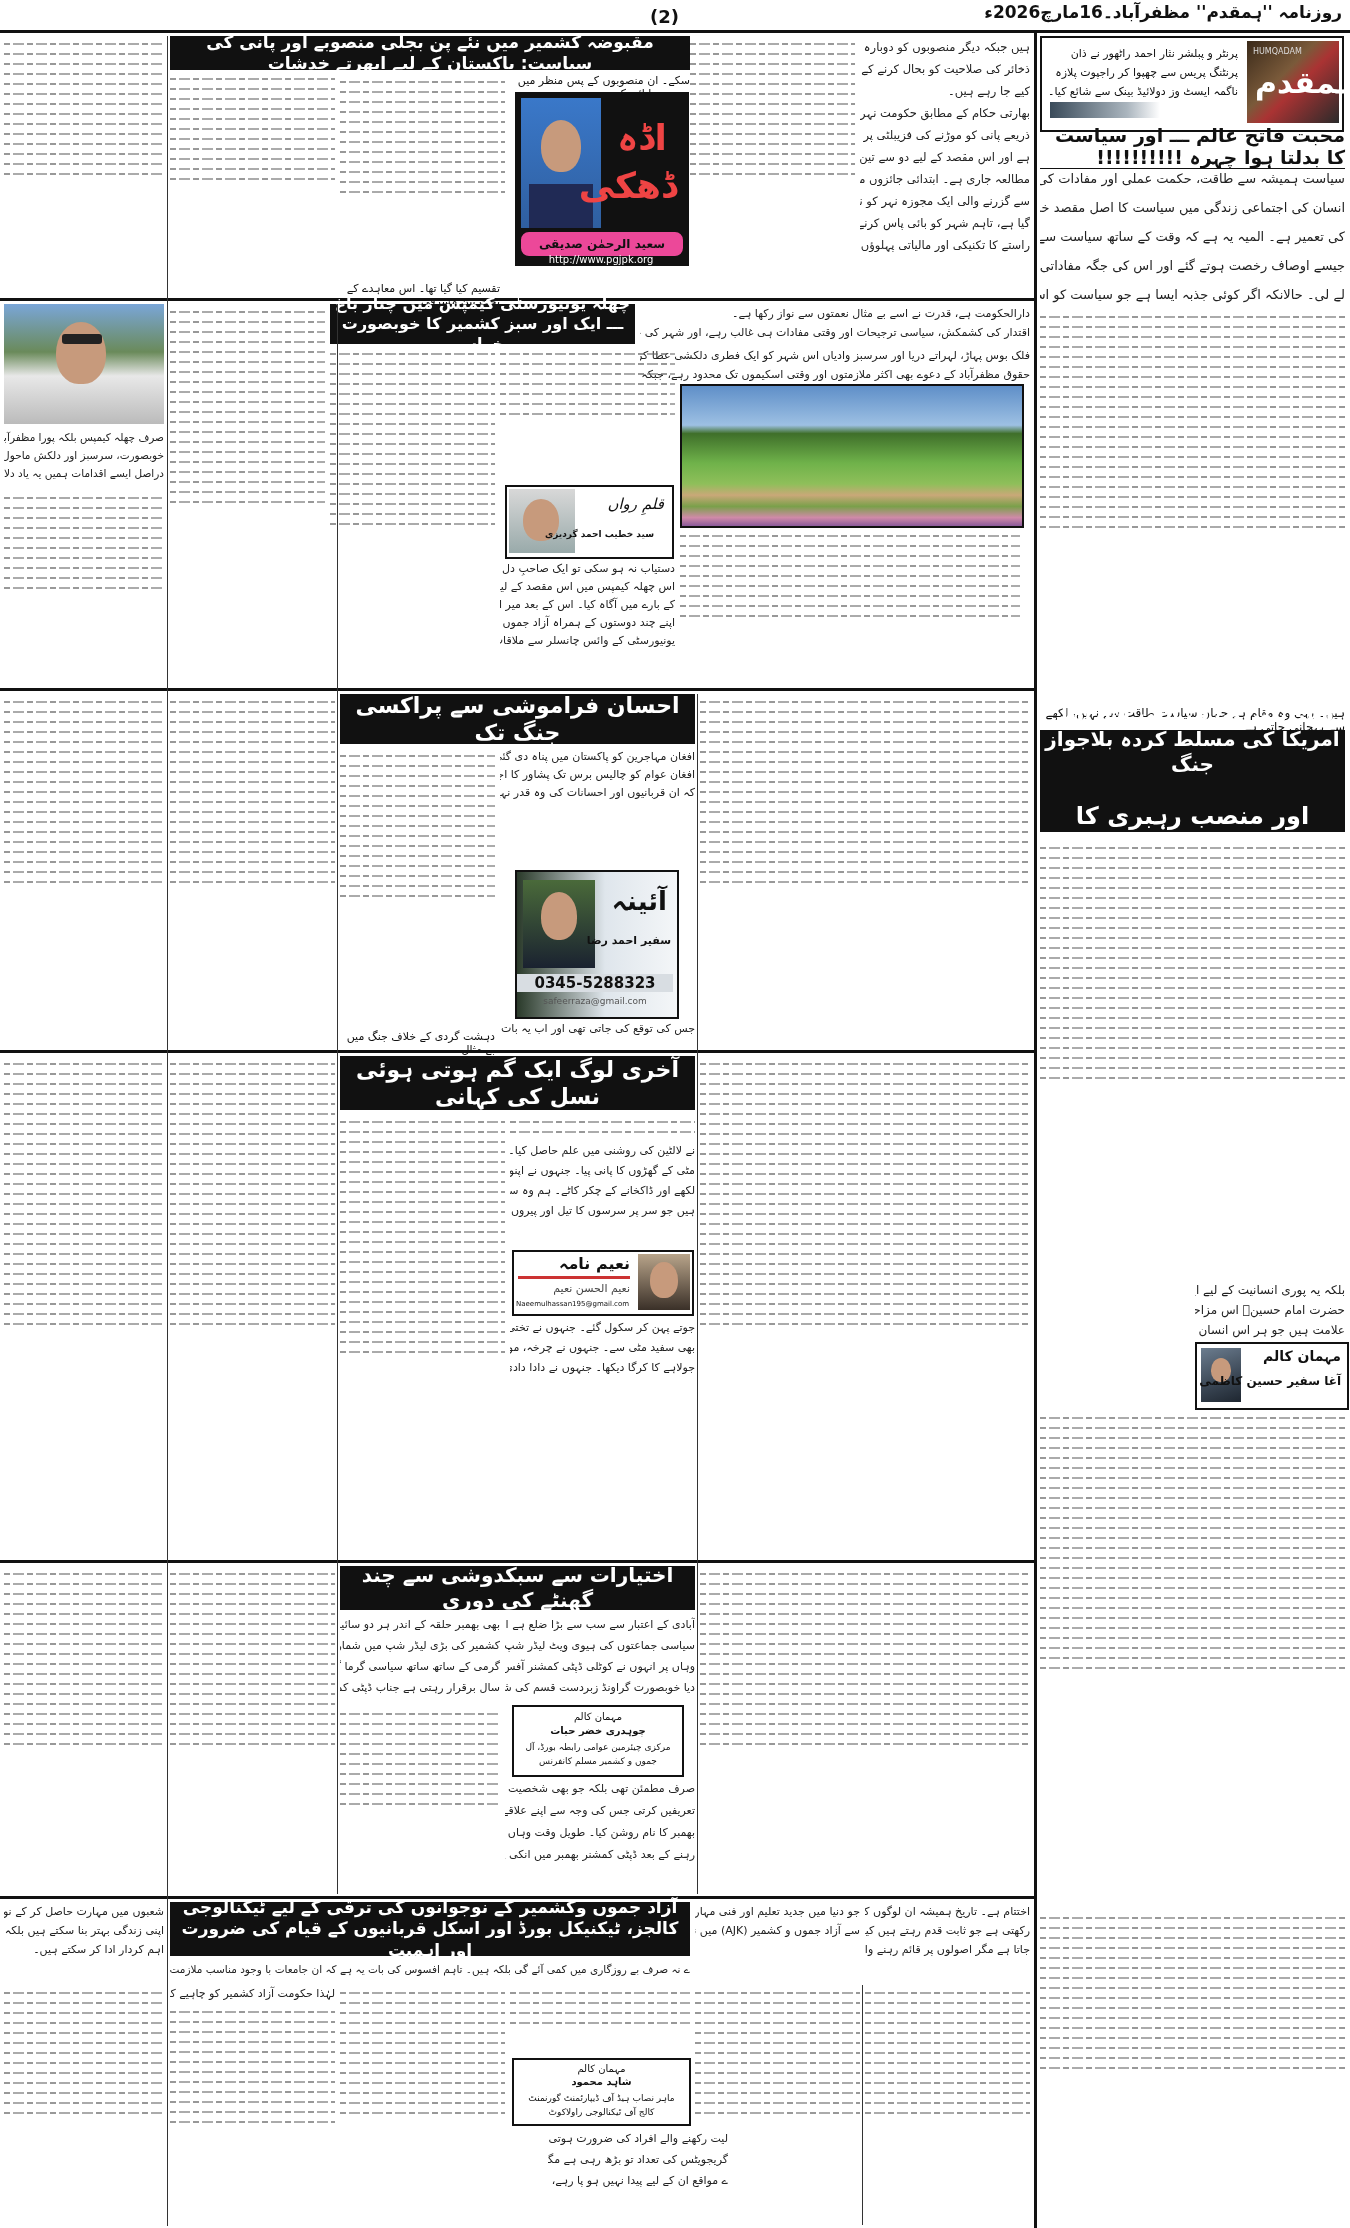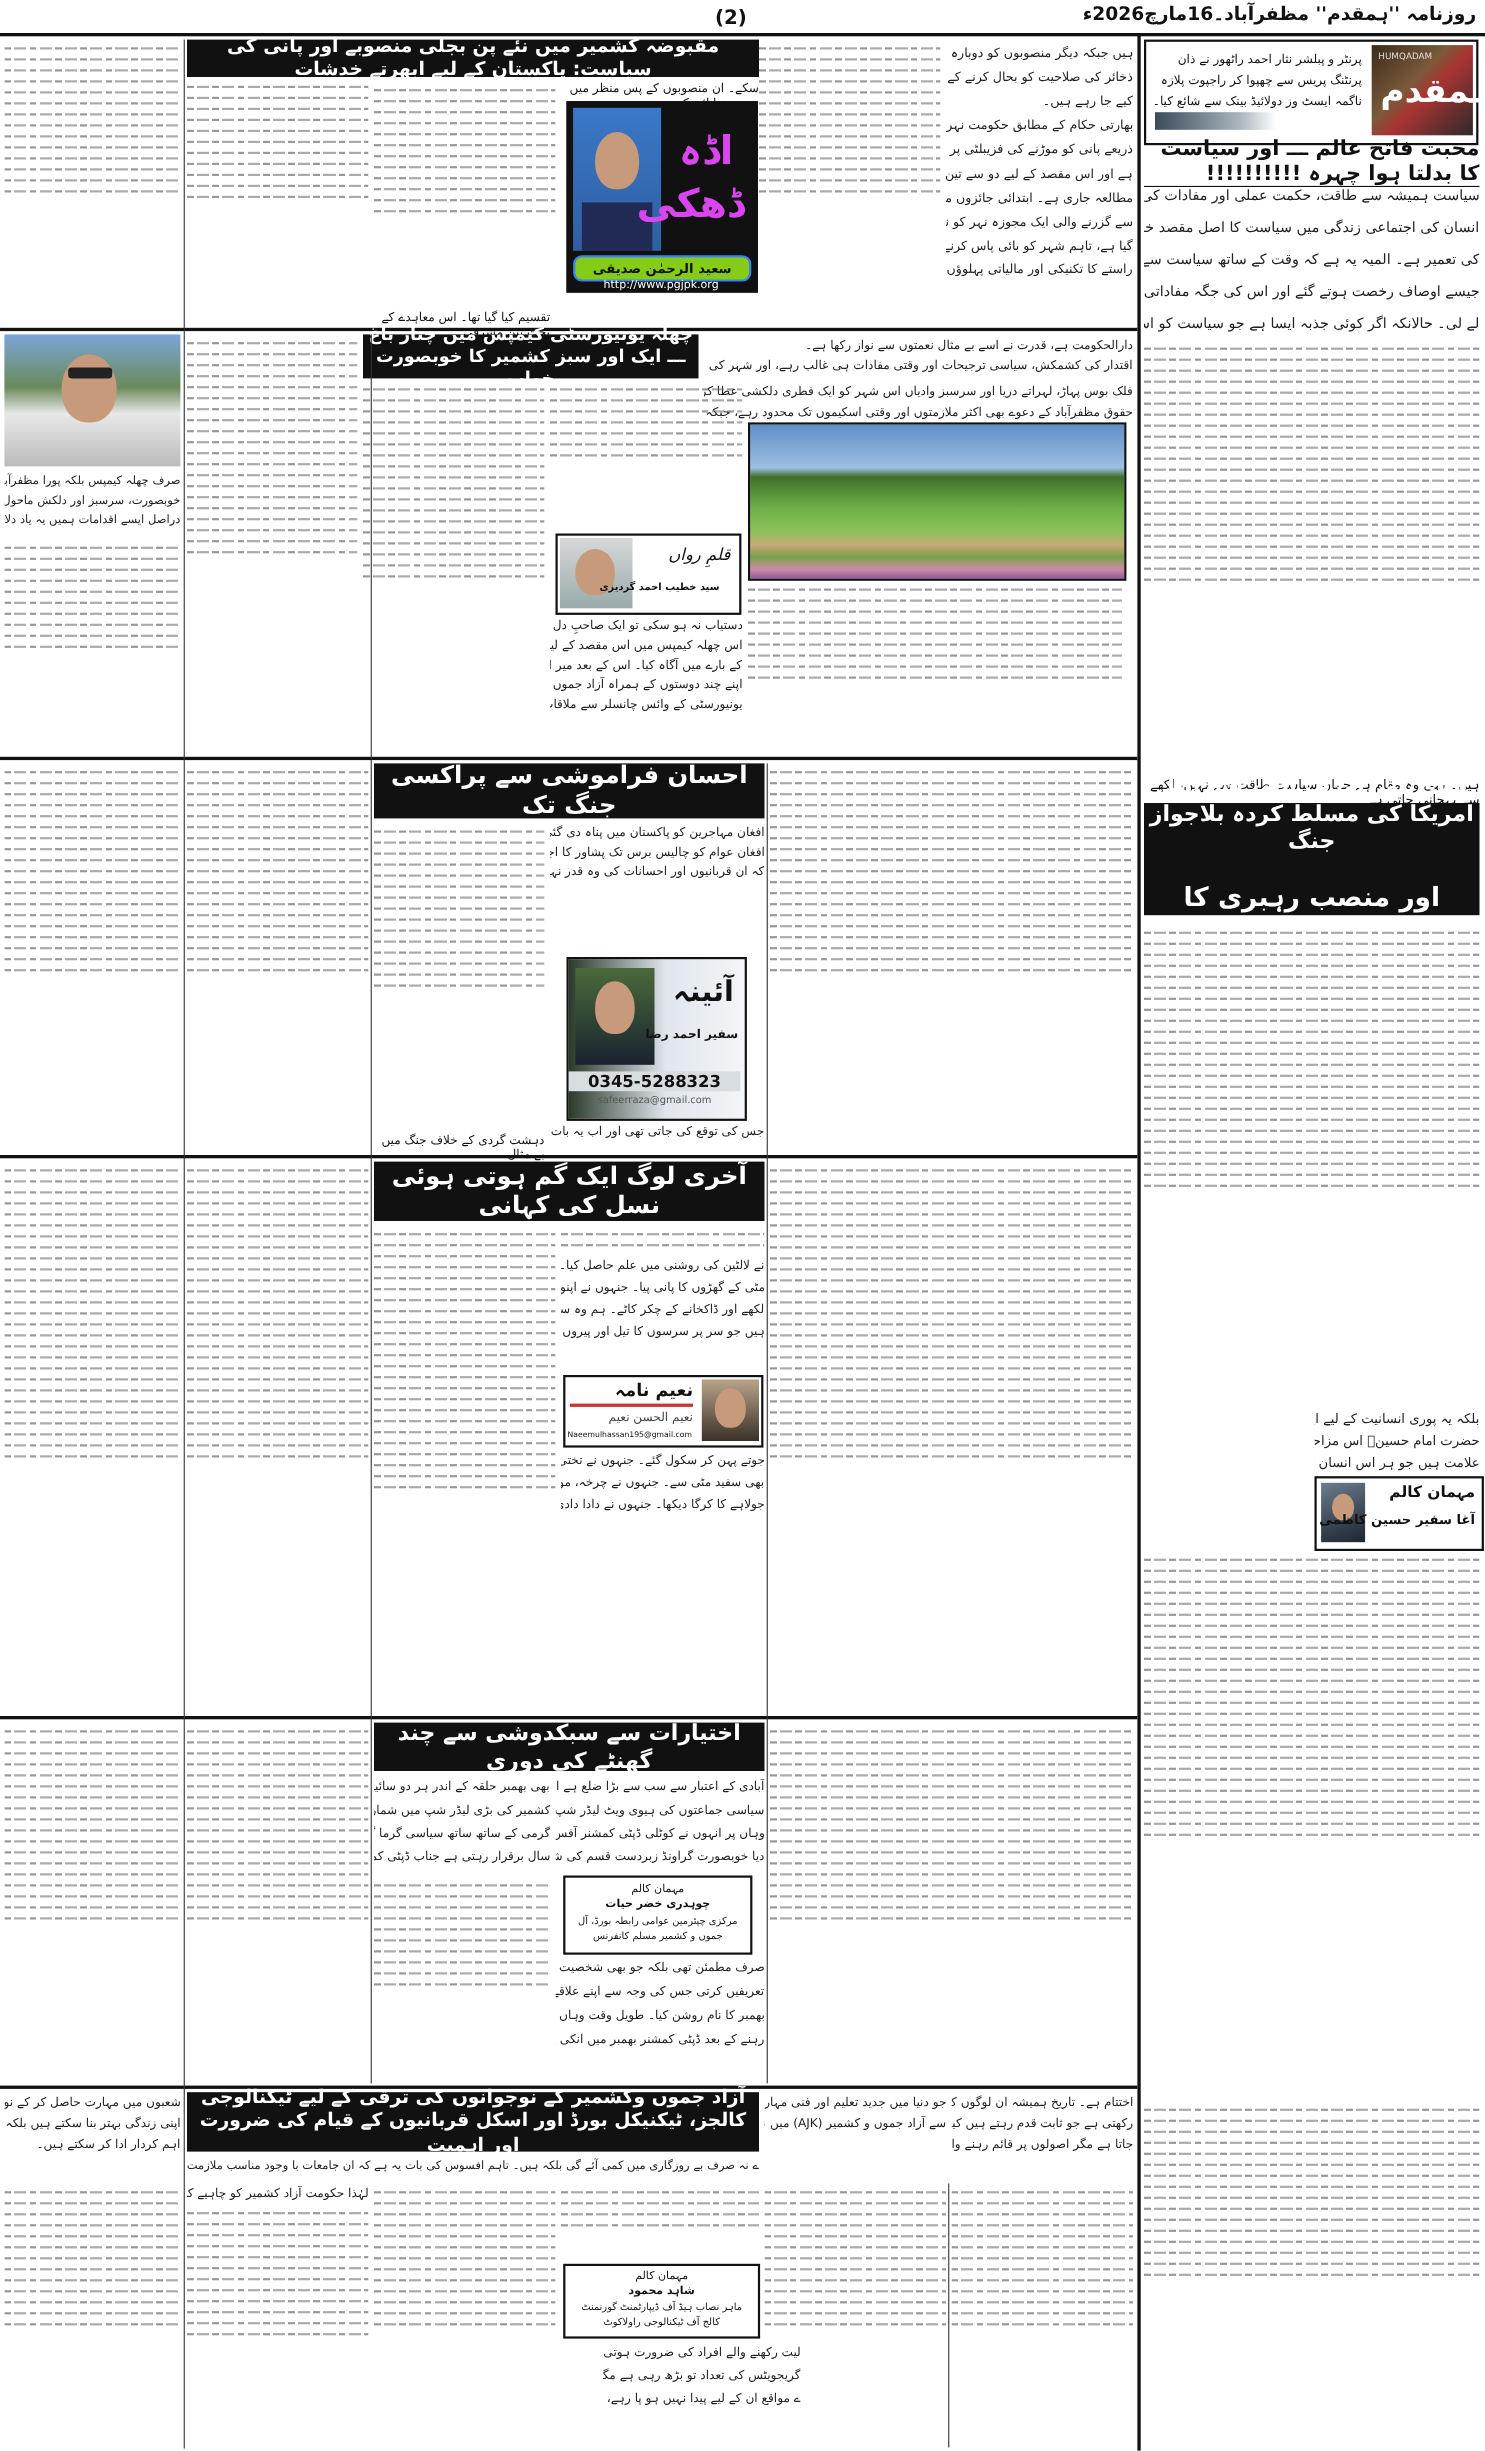--- a/index.html
+++ b/index.html
@@ -15,21 +15,21 @@
   .col-text{font-size:11px;line-height:17.5px;color:#222;direction:rtl;text-align:justify;overflow:hidden;}
   .col-text .ln{display:block;height:17.5px;overflow:hidden;white-space:nowrap;}
   .filler{display:block;height:2px;margin:7px 0 8px 0;background:repeating-linear-gradient(90deg,#444 0 6px,transparent 6px 9px,#666 9px 20px,transparent 20px 23px);opacity:.55;}
   .box{border:2px solid #111;}
   .photo{background:linear-gradient(160deg,#6c7d8f,#3a4654 60%,#1e2630);}
   .face{border-radius:50% 50% 45% 45%;background:#c79a7c;position:absolute;}
   .logo-box{background:linear-gradient(135deg,#3a2a1a,#7a5a3a 40%,#a33 55%,#2a2a2a);}
   .grad{background:linear-gradient(90deg,#3a4b5a,#aab5be 70%,#fff);}
   .park{background:linear-gradient(180deg,#5f8fc8 0,#9dc0e3 28%,#3f6f2a 34%,#6fb24a 55%,#8fbf5a 70%,#c9a878 78%,#7aa04a 86%,#d08aa8 94%,#8b5a9a 100%);}
   .contact-strip{background:#d8dde2;color:#111;font-weight:bold;text-align:center;}
-  .author-tag{background:#84cc16;border:2px solid #3b82f6;border-radius:8px;text-align:center;font-weight:bold;direction:rtl;}
+  .author-tag{background:#ec4899;border:2px solid #ec4899;border-radius:8px;text-align:center;font-weight:bold;direction:rtl;}
 </style>
 </head>
 <body>
 
 <div class="abs masthead-date rtl">روزنامہ ''ہمقدم'' مظفرآباد۔16مارچ2026ء</div>
 <div class="abs page-no">(2)</div>
 <div class="abs rule" style="top:30px;left:0;width:1350px;"></div>
 
 <div class="abs box" style="top:36px;left:1040px;width:300px;height:92px;">
   <div class="abs logo-box" style="top:3px;right:3px;width:92px;height:82px;">
@@ -191,21 +191,21 @@
     <span class="filler"></span>
     <span class="filler"></span>
 </div>
 <div class="abs headline-bar" style="top:36px;left:170px;width:520px;height:34px;font-size:17px;">مقبوضہ کشمیر میں نئے پن بجلی منصوبے اور پانی کی سیاست: پاکستان کے لیے ابھرتے خدشات</div>
 <div class="abs rtl" style="top:74px;left:500px;width:190px;font-size:11px;">سکے۔ ان منصوبوں کے پس منظر میں محض توانائی کے</div>
 <div class="abs box" style="top:92px;left:515px;width:170px;height:170px;background:#111;">
   <div class="abs" style="top:4px;left:4px;width:80px;height:130px;background:linear-gradient(180deg,#3a78c9,#2f5fa0);">
     <div class="face" style="top:22px;left:20px;width:40px;height:52px;"></div>
     <div class="abs" style="bottom:0;left:8px;width:64px;height:44px;background:#202a55;"></div>
   </div>
-  <div class="abs rtl" style="top:20px;right:10px;color:#d946ef;font-size:36px;font-weight:bold;line-height:48px;text-align:center;width:70px;">اڈہ ڈھکی</div>
+  <div class="abs rtl" style="top:20px;right:10px;color:#ef4444;font-size:36px;font-weight:bold;line-height:48px;text-align:center;width:70px;">اڈہ ڈھکی</div>
   <div class="abs author-tag" style="top:138px;left:4px;width:158px;height:20px;font-size:12px;line-height:20px;">سعید الرحمٰن صدیقی</div>
   <div class="abs" style="top:160px;left:4px;width:160px;font-size:10px;color:#fff;text-align:center;">http://www.pgjpk.org</div>
 </div>
 <div class="abs col-text" style="top:74px;left:340px;width:165px;height:206px;">
   <span class="filler"></span>
     <span class="filler"></span>
     <span class="filler"></span>
     <span class="filler"></span>
     <span class="filler"></span>
     <span class="filler"></span>

